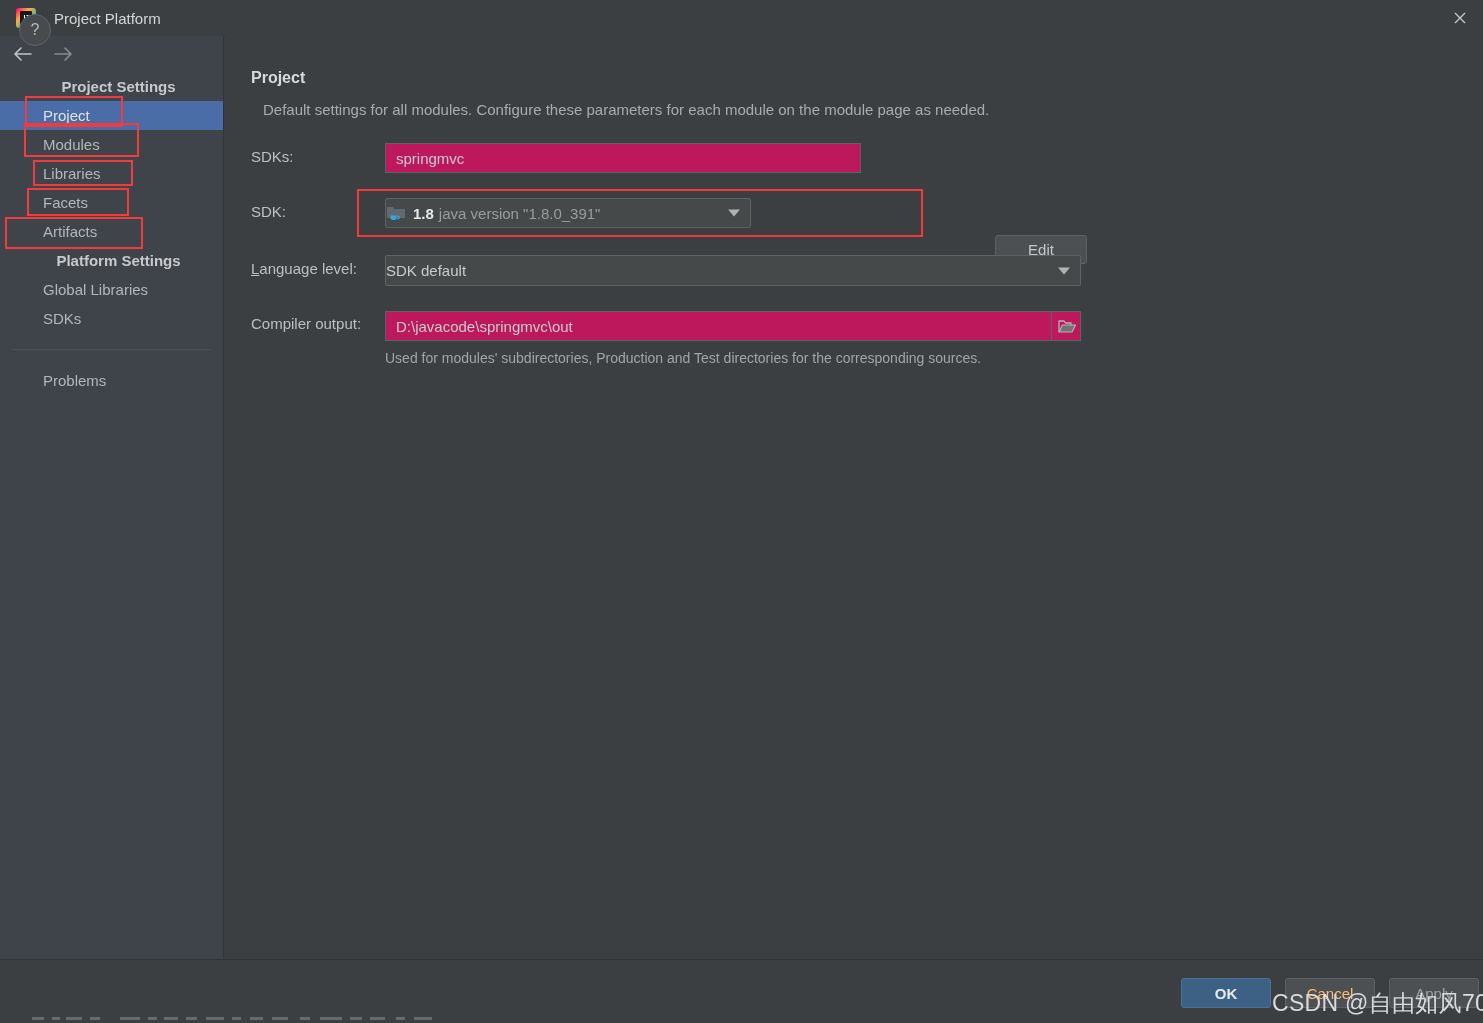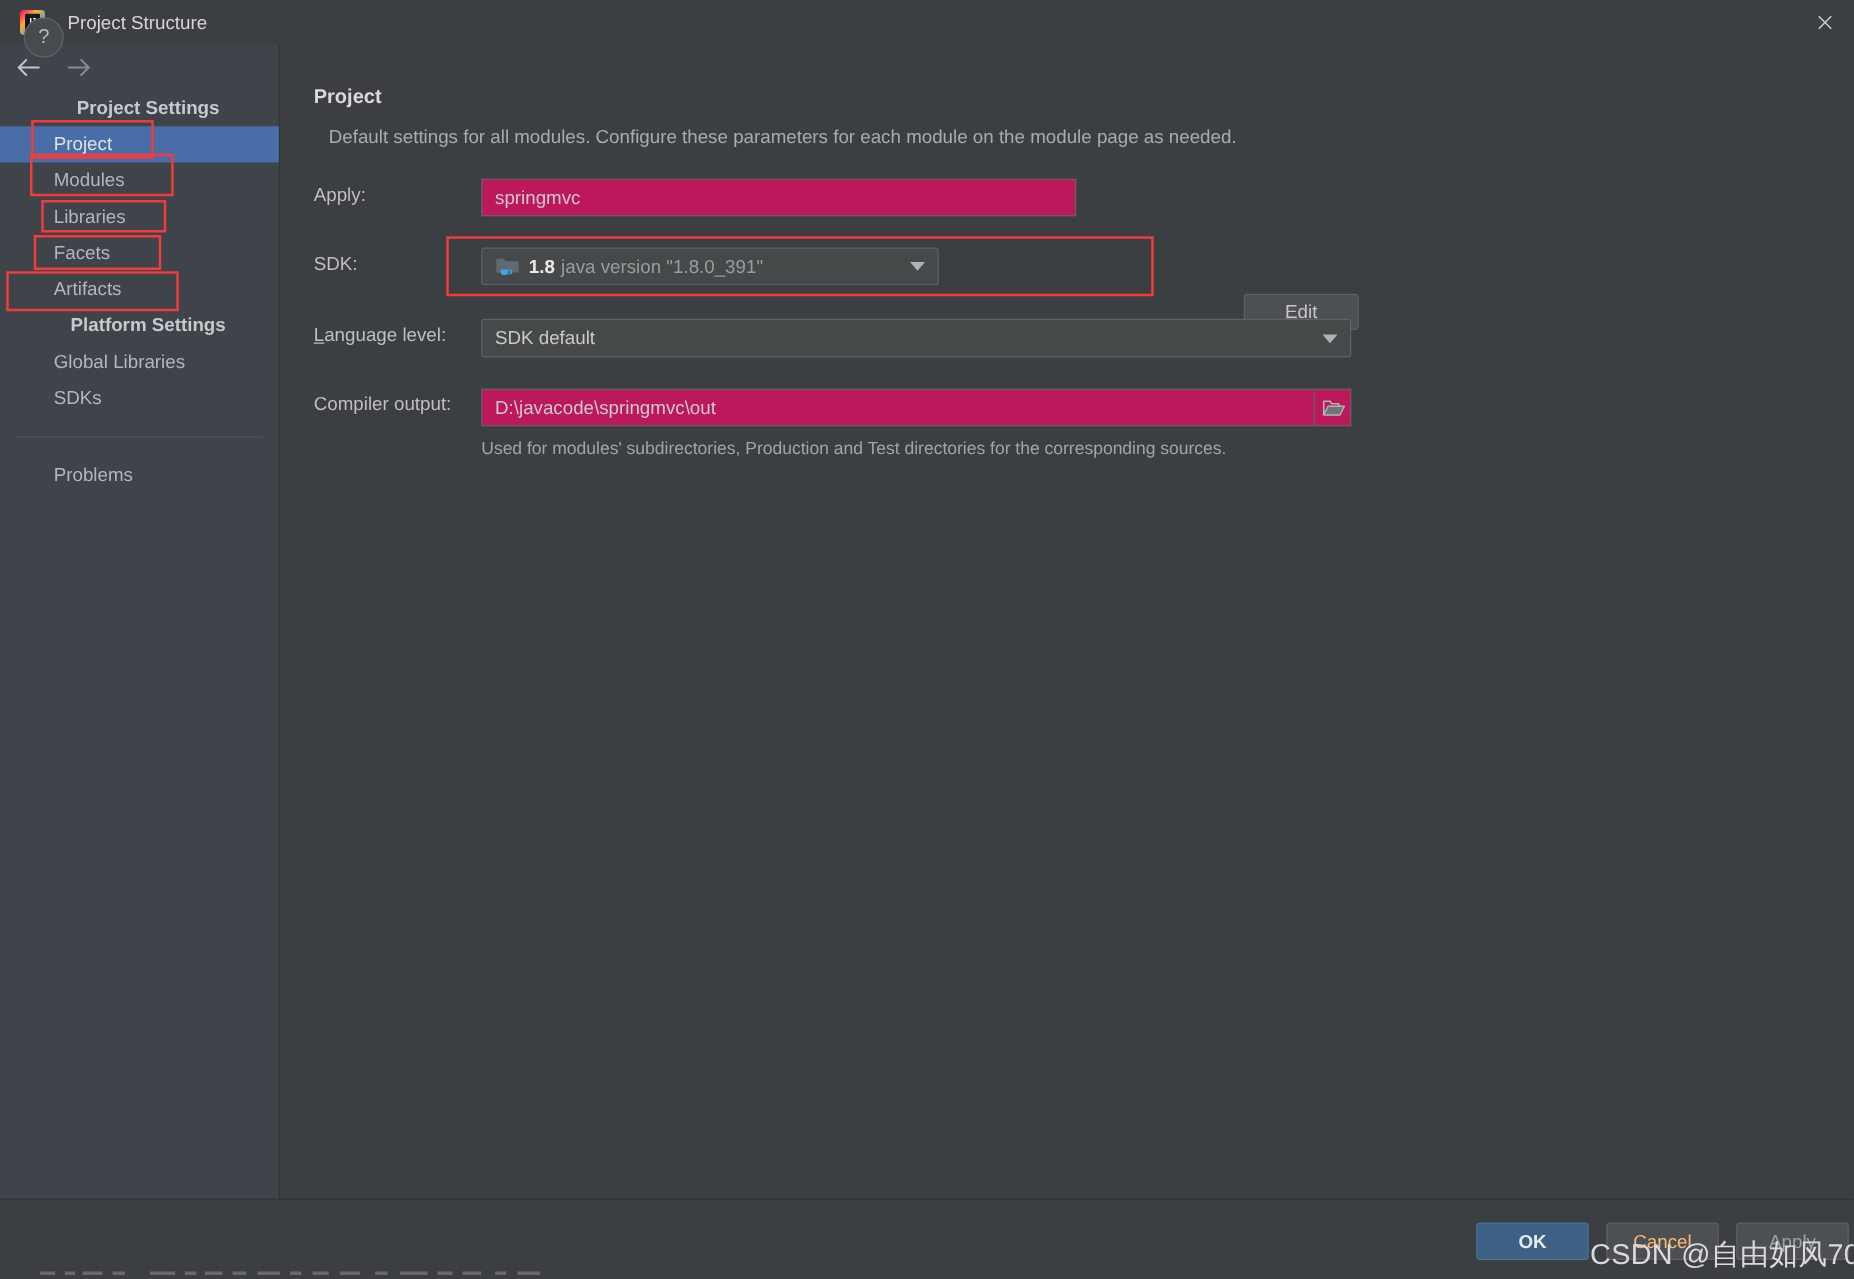--- a/index.html
+++ b/index.html
@@ -167,21 +167,20 @@
   }
 
   .combobox {
     position: absolute;
     background: #45494a;
     border: 1px solid #5e6264;
     border-radius: 2px;
     box-sizing: border-box;
     display: flex;
     align-items: center;
-    padding-left: 10px;
     font-size: 15px;
     color: #c9cbcd;
     cursor: pointer;
   }
   .combo-arrow {
     position: absolute;
     right: 10px; top: 50%;
     transform: translateY(-50%);
     width: 0; height: 0;
     border-left: 6px solid transparent;
@@ -313,21 +312,21 @@
     opacity: 0.55;
   }
 </style>
 </head>
 <body>
 
 <div id="titlebar">
   <div id="app-logo">
     <div class="inner">IJ</div>
   </div>
-  <div id="title-text">Project Structure</div>
+  <div id="title-text">Project Platform</div>
   <div id="close-btn">
     <svg width="16" height="16" viewBox="0 0 16 16" aria-hidden="true">
       <path d="M3 3 L13 13 M13 3 L3 13" stroke="#c4c6c8" stroke-width="1.4" fill="none"></path>
     </svg>
   </div>
 </div>
 
 <div id="sidebar">
 
   <div id="nav-arrows">
@@ -363,21 +362,21 @@
   <div class="annot" style="left:33px;  top:124px; width:100px; height:26px;"></div>
   <div class="annot" style="left:27px;  top:152px; width:102px; height:28px;"></div>
   <div class="annot" style="left:5px;   top:181px; width:138px; height:32px;"></div>
 </div>
 
 <div id="content">
 
   <div id="page-title">Project</div>
   <div id="page-subtitle">Default settings for all modules. Configure these parameters for each module on the module page as needed.</div>
 
-  <div class="form-label" style="left:26px; top:112px;">Apply:</div>
+  <div class="form-label" style="left:26px; top:112px;">SDKs:</div>
   <div class="textfield" style="left:160px; top:107px; width:476px; height:30px;">springmvc</div>
 
   <div class="form-label" style="left:26px; top:167px;">SDK:</div>
   <div class="combobox" style="left:160px; top:162px; width:366px; height:30px;">
     <div class="jdk-icon">
       <svg width="20" height="18" viewBox="0 0 20 18" aria-hidden="true">
         <path d="M1 3 h6 l1.6 2 H19 v9 H1 Z" fill="#5f6a72"></path>
         <path d="M4.5 11.5 h6 v2.2 a2.2 2.2 0 0 1 -2.2 2.2 h-1.6 a2.2 2.2 0 0 1 -2.2 -2.2 Z" fill="#3aa6dd"></path>
         <path d="M10.8 12.1 h1.1 a1.4 1.4 0 0 1 0 2.8 h-1.1" fill="none" stroke="#3aa6dd" stroke-width="1.1"></path>
       </svg>

